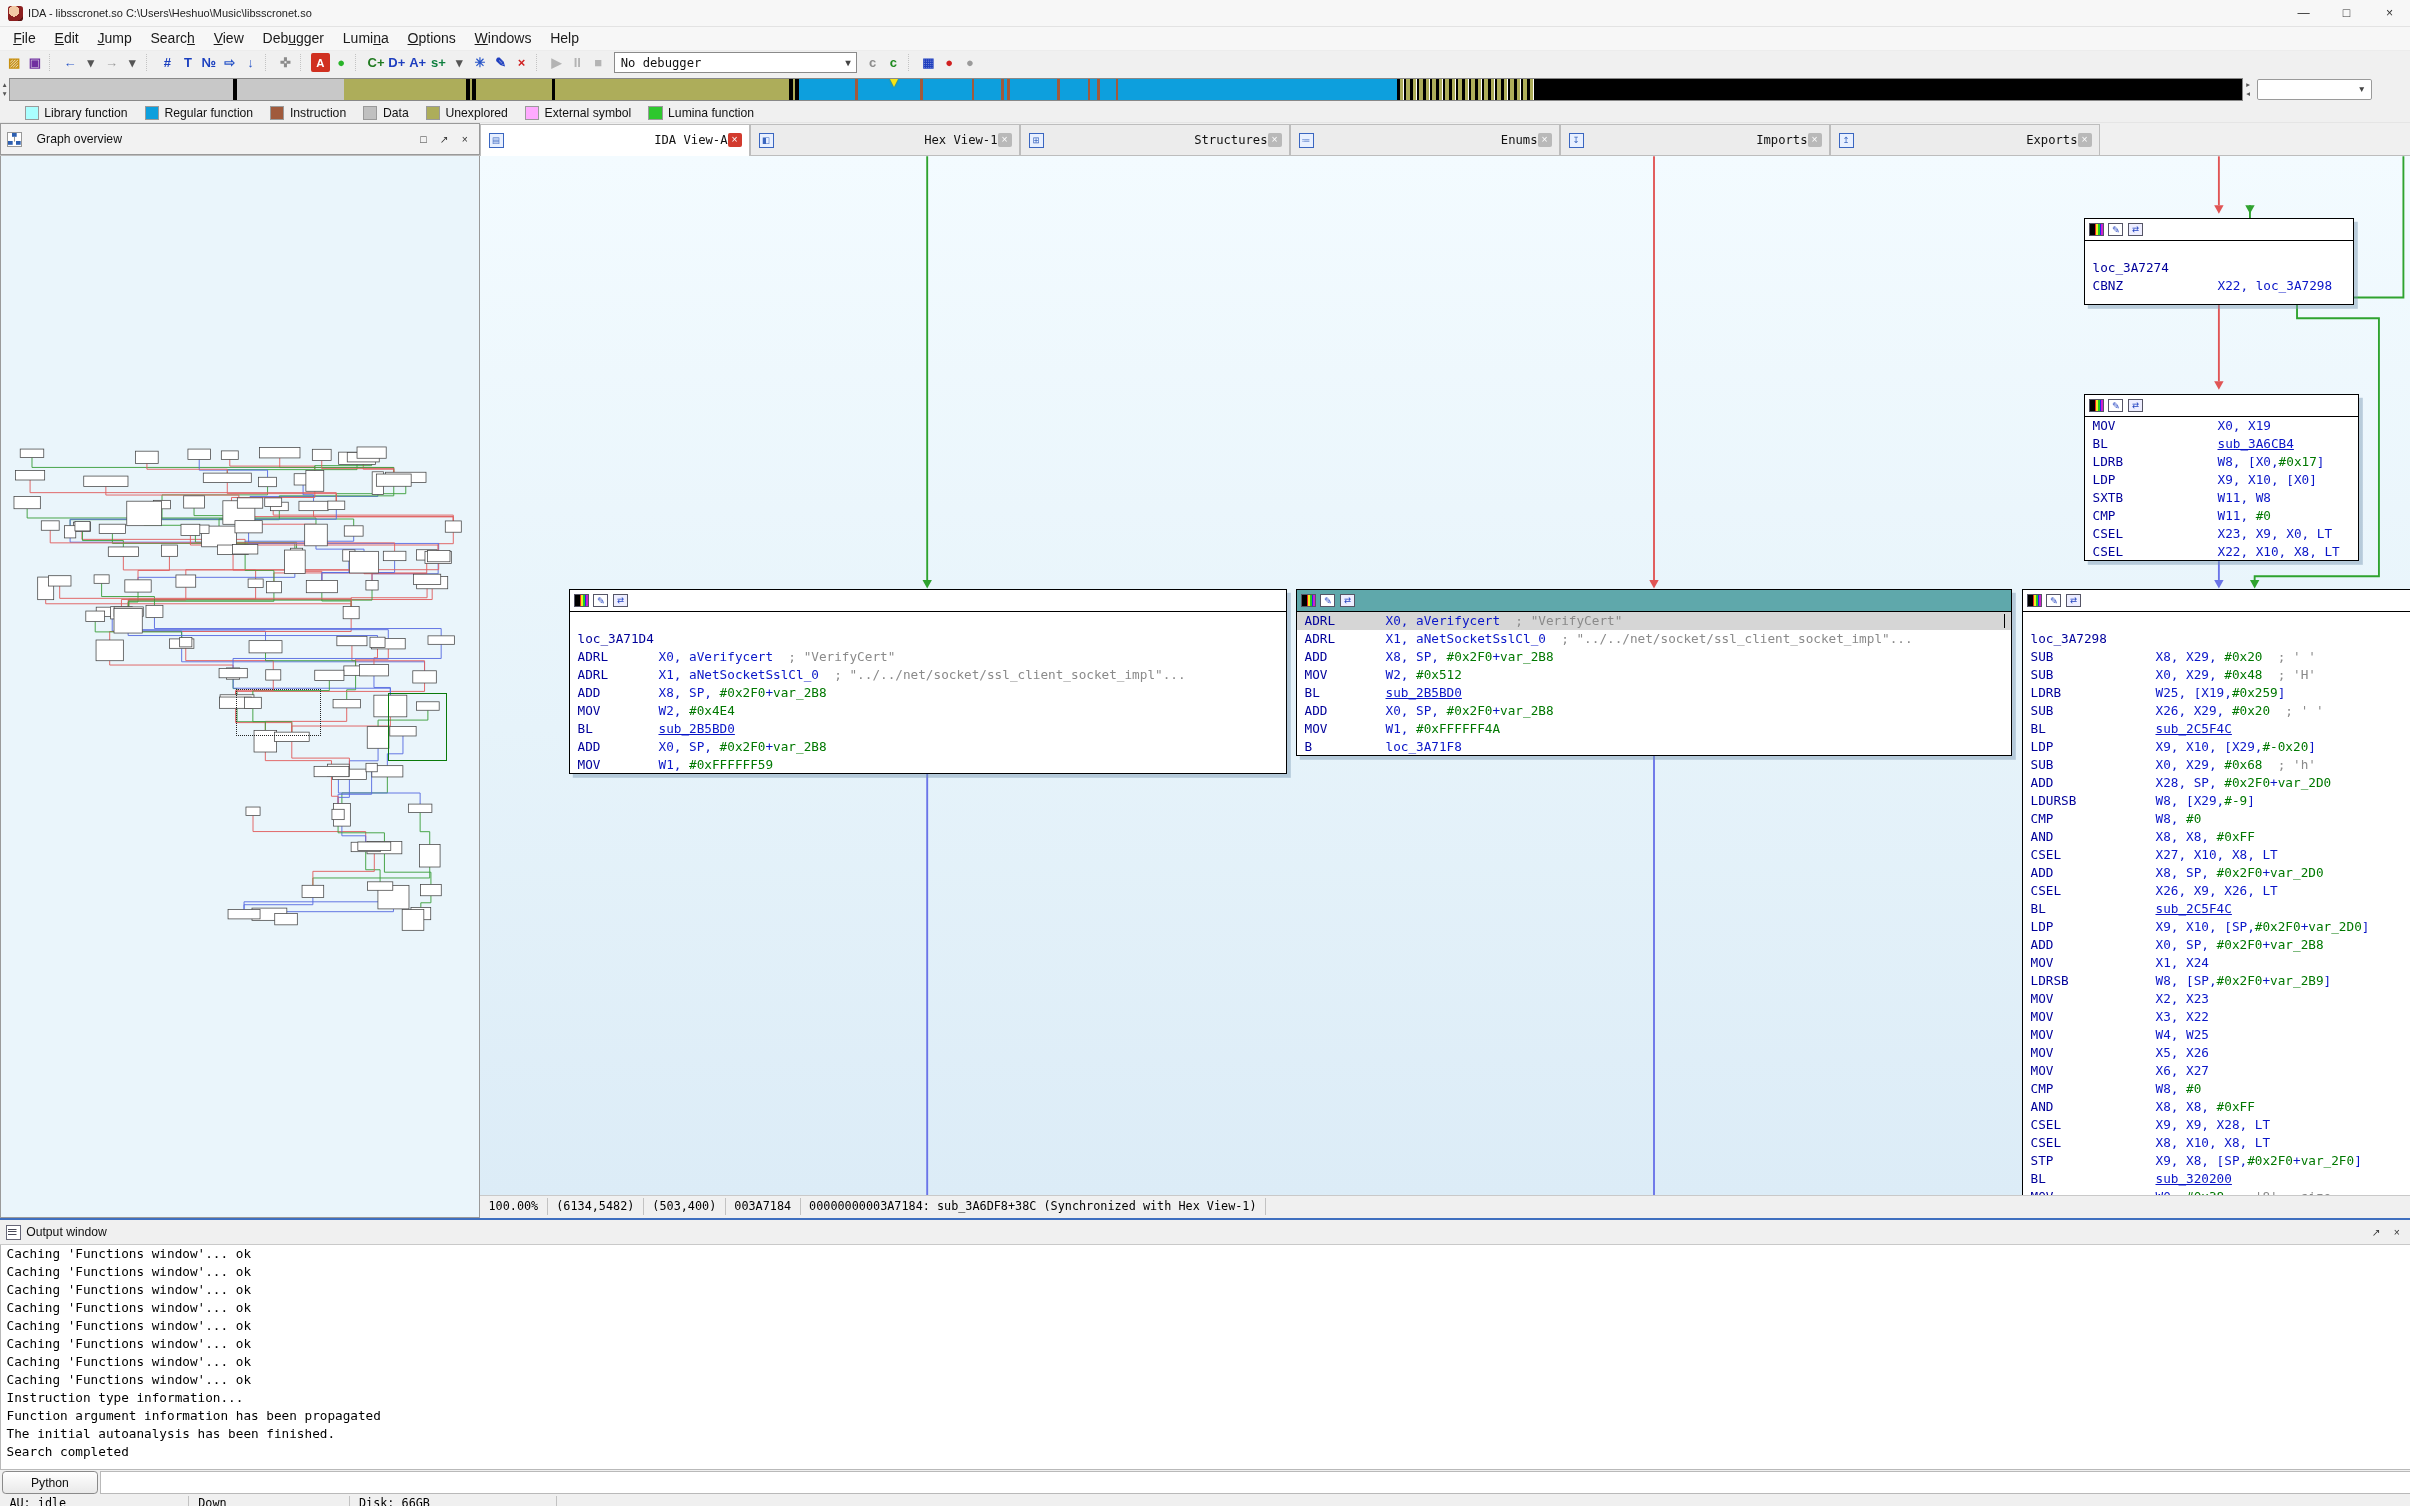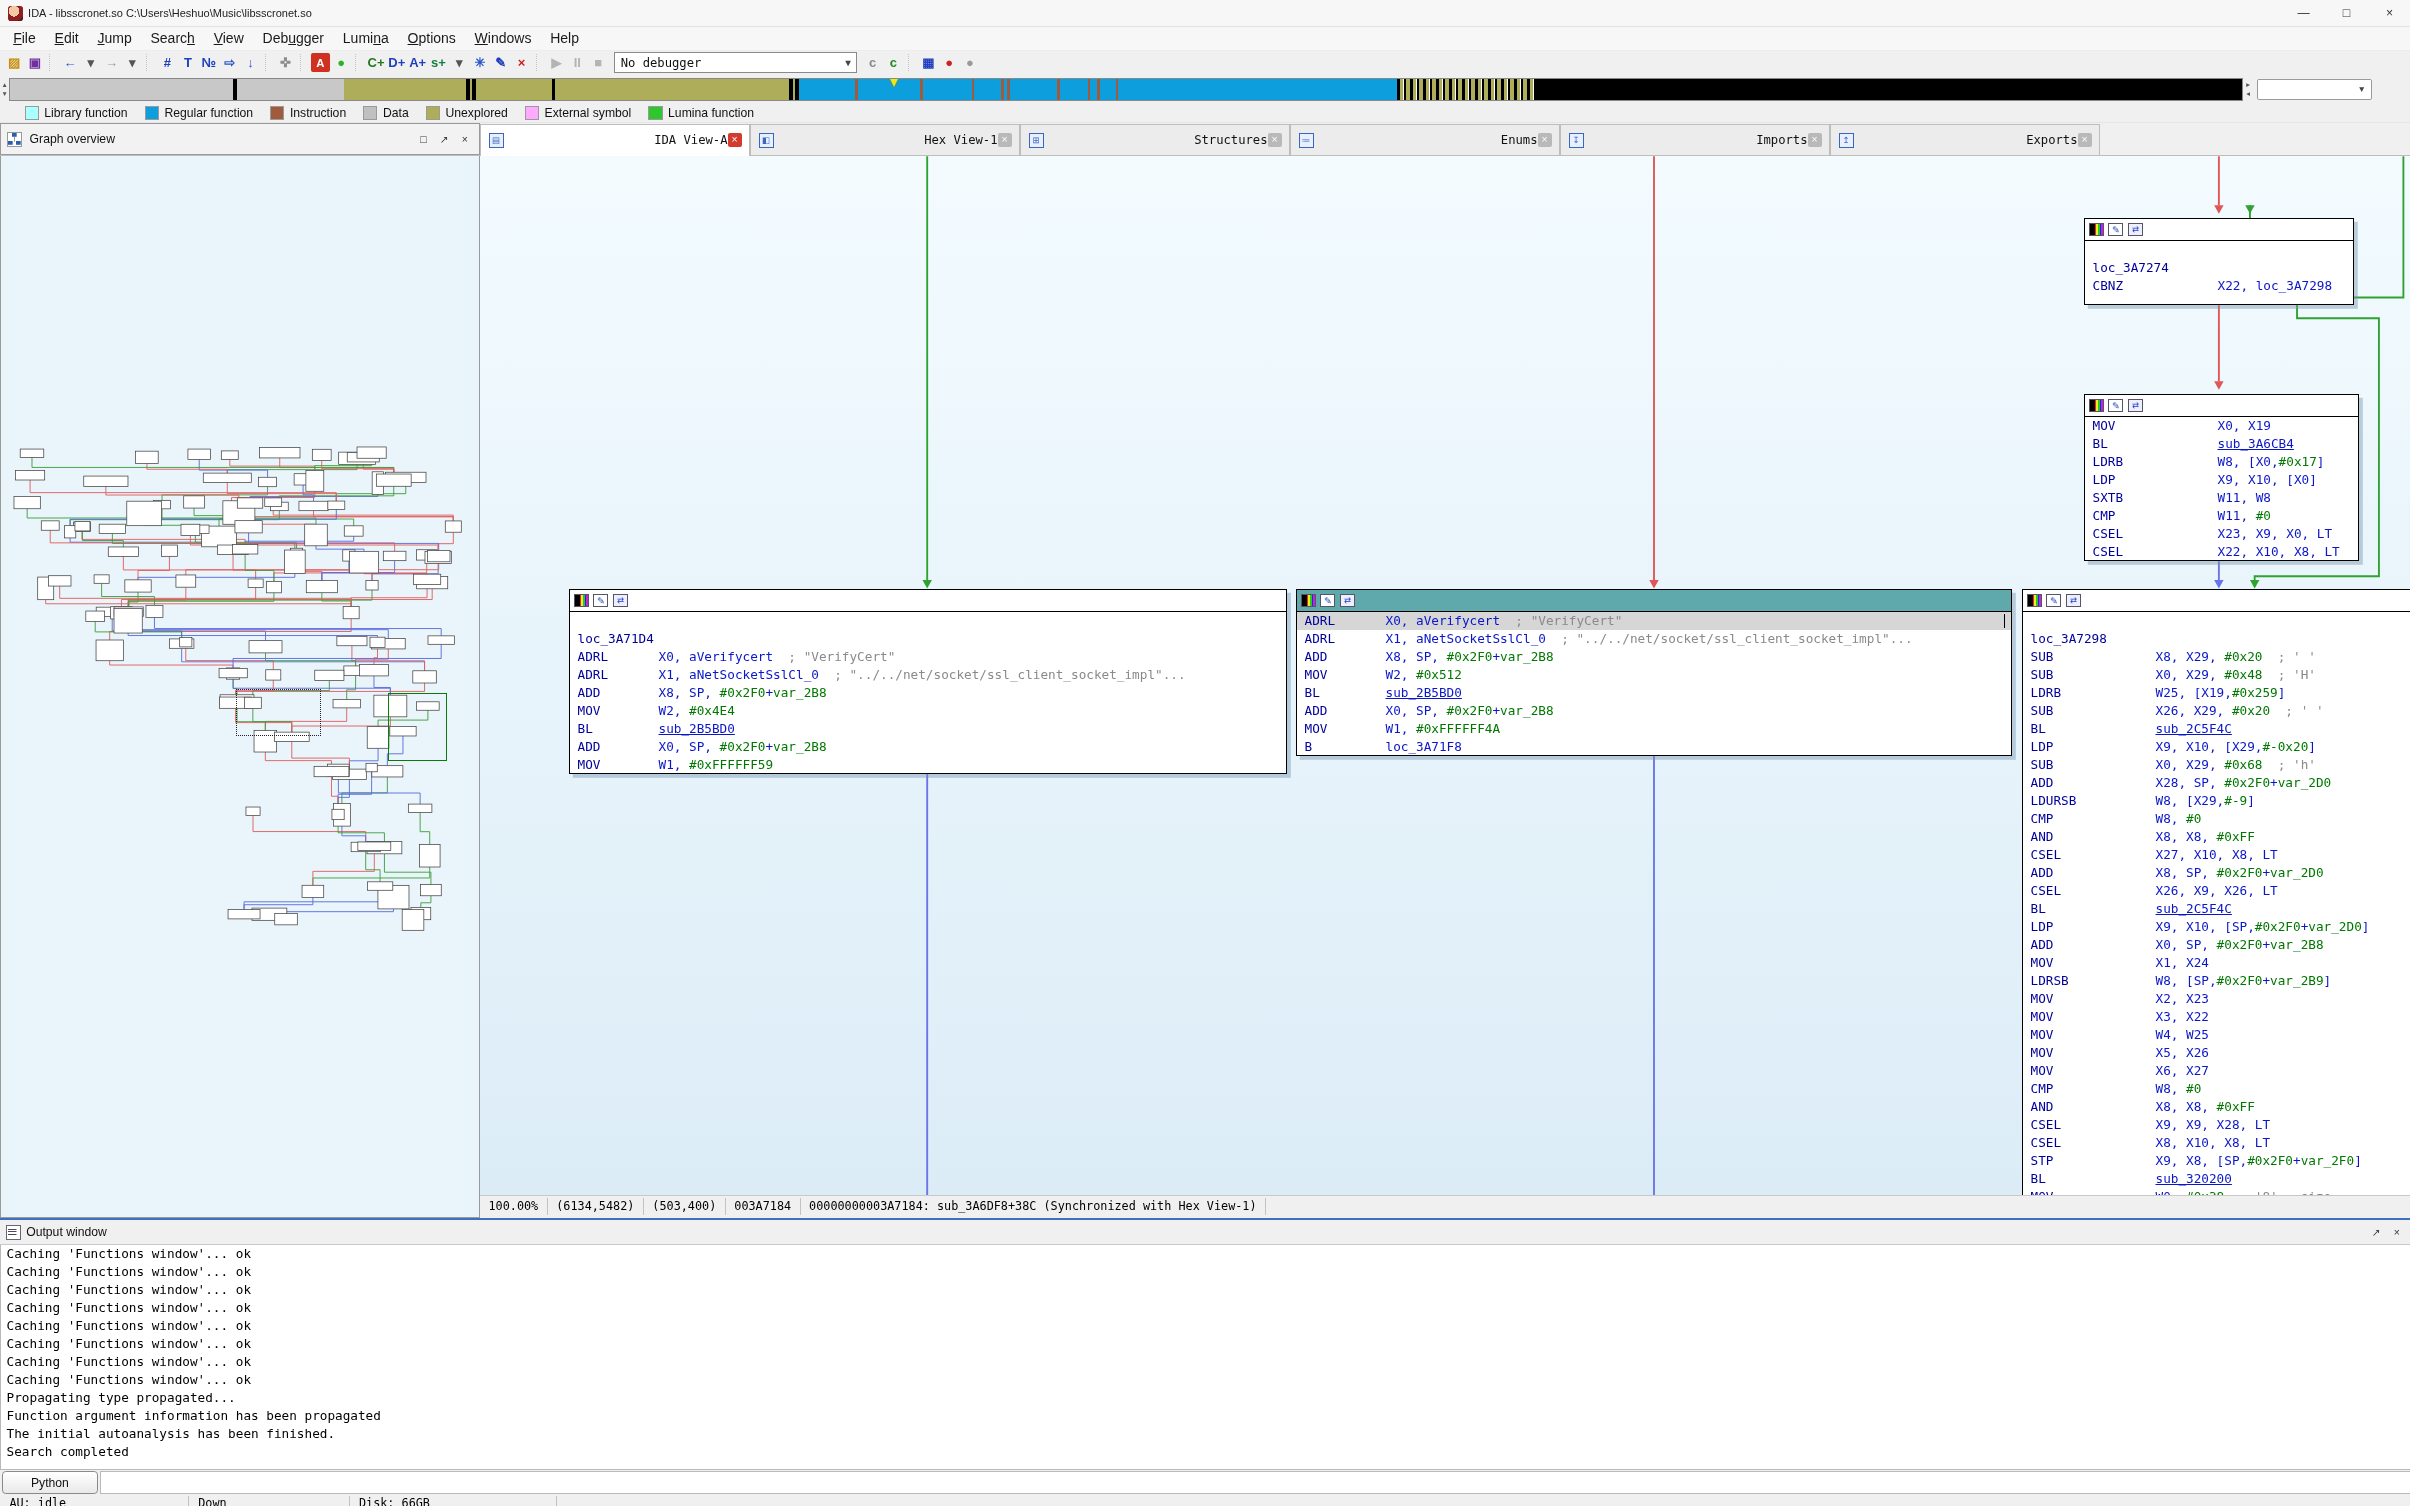--- a/index.html
+++ b/index.html
@@ -45,21 +45,21 @@
 
   
   #legendrow{height:19px;background:#f0f0f0;display:flex;align-items:center;padding-left:24.5px;gap:17px;
     border-bottom:0.9px solid #e5e5e5}
   .leg-item{display:flex;align-items:center;gap:5.6px;font-size:12.2px;color:#111}
   .leg-swatch{width:12.2px;height:12.2px;border:0.9px solid #9a9a9a}
 
   
   #tabrow{height:32px;display:flex;background:#f0f0f0;border-bottom:0.9px solid #bdbdbd}
   #overview-header{width:480px;box-sizing:border-box;border:0.9px solid #9a9a9a;background:#f2f2f2;
-    display:flex;align-items:center;padding:0 5.6px;gap:8px}
+    display:flex;align-items:center;padding:0 5.6px;gap:15px}
   #overview-title{font-size:12.2px}
   .panel-btn{width:17px;height:17px;display:flex;align-items:center;justify-content:center;font-size:10.4px;color:#333}
   #overview-btns{margin-left:auto;display:flex;gap:3.8px}
   #graph-ov-icon{width:13px;height:13px;background:
      linear-gradient(#2d5fb0,#2d5fb0) 4.7px 0.9px/4.7px 3.8px no-repeat,
      linear-gradient(#2d5fb0,#2d5fb0) 0.9px 8.5px/4.7px 3.8px no-repeat,
      linear-gradient(#2d5fb0,#2d5fb0) 8.5px 8.5px/4.7px 3.8px no-repeat,
      linear-gradient(#888,#888) 6.6px 4.7px/0.9px 4.7px no-repeat,#fff;border:0.9px solid #999}
   #tabs{display:flex;flex:1;align-items:flex-end}
   .tab{width:270px;height:31px;box-sizing:border-box;display:flex;align-items:center;padding:0 7.5px;
@@ -712,21 +712,21 @@
 </div>
 <div id="output-body">
     <div class="oline">Caching 'Functions window'... ok</div>
     <div class="oline">Caching 'Functions window'... ok</div>
     <div class="oline">Caching 'Functions window'... ok</div>
     <div class="oline">Caching 'Functions window'... ok</div>
     <div class="oline">Caching 'Functions window'... ok</div>
     <div class="oline">Caching 'Functions window'... ok</div>
     <div class="oline">Caching 'Functions window'... ok</div>
     <div class="oline">Caching 'Functions window'... ok</div>
-    <div class="oline">Propagating type propagated...</div>
+    <div class="oline">Instruction type information...</div>
     <div class="oline">Function argument information has been propagated</div>
     <div class="oline">The initial autoanalysis has been finished.</div>
     <div class="oline">Search completed</div>
   </div>
 
 <div id="pyrow">
   <div id="py-btn">Python</div>
   <div id="py-input"></div>
 </div>
 

